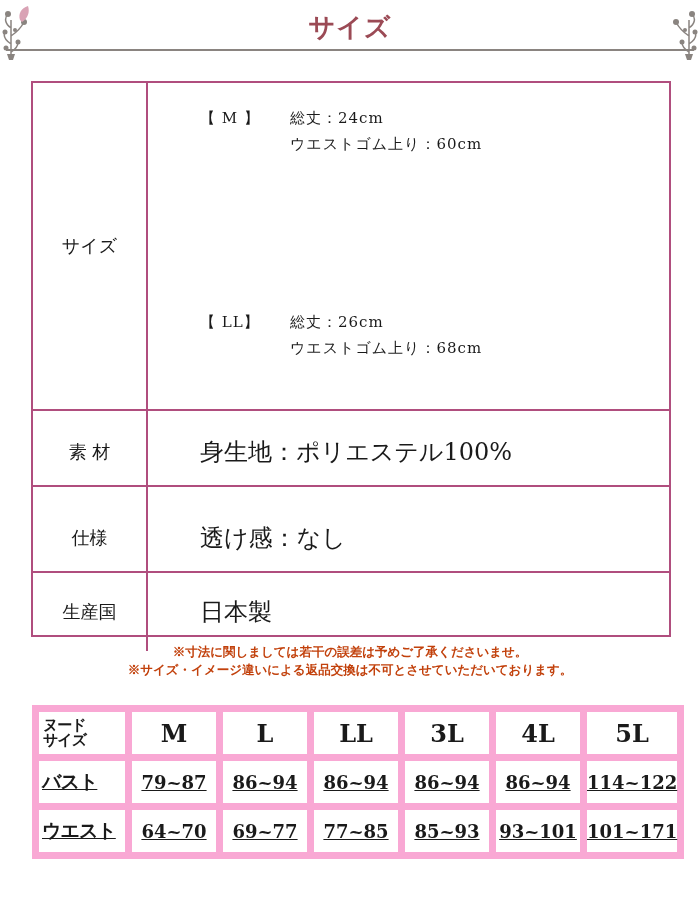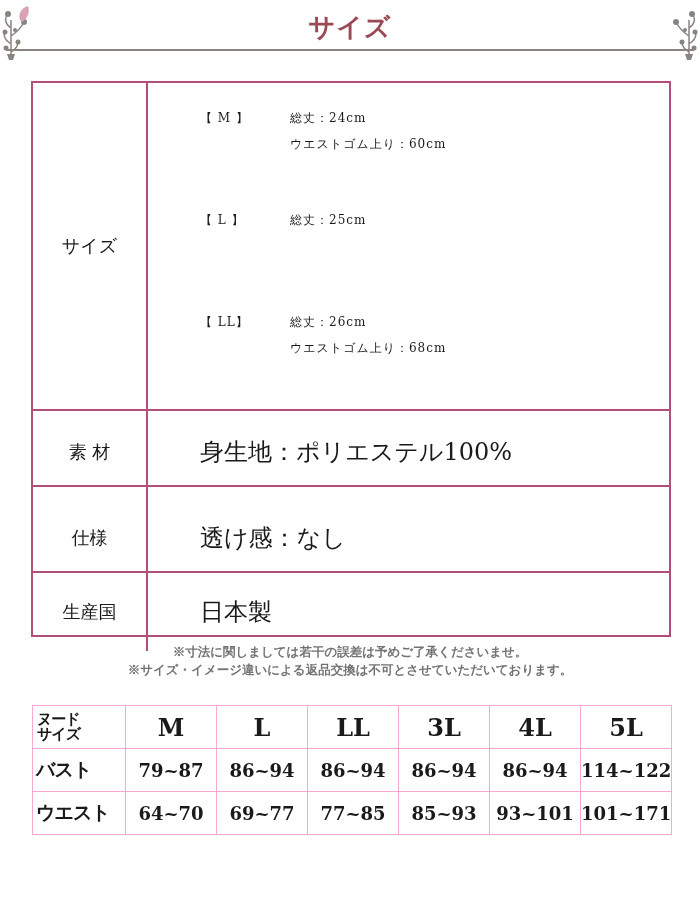--- a/index.html
+++ b/index.html
@@ -21,32 +21,32 @@
   
   .spec { position:absolute; left:31px; top:81px; width:640px; height:556px;
     border:2px solid #b04e7e; box-sizing:border-box; }
   .spec-row { position:absolute; left:0; right:0; border-top:2px solid #b04e7e; box-sizing:border-box; }
   .spec-row.first { border-top:none; }
   .spec-label { position:absolute; left:0; top:0; bottom:0; width:113px;
     border-right:2px solid #b04e7e; display:flex; align-items:center; justify-content:center;
     font-size:18px; }
   .spec-value { position:absolute; left:115px; right:0; top:0; bottom:0; display:flex; align-items:center;
     padding-left:52px; font-size:24px; }
-  .size-block { position:absolute; left:167px; font-size:12px; line-height:26px; letter-spacing:1px; }
+  .size-block { position:absolute; left:167px; font-size:15px; line-height:26px; letter-spacing:1px; }
   .size-tag { display:inline-block; width:90px; }
   .size-line2 { padding-left:90px; }
 
   .notes { position:absolute; left:0; width:700px; top:643px; text-align:center;
-    font-size:12.5px; font-weight:bold; color:#737373; line-height:18px; }
+    font-size:12.5px; font-weight:bold; color:#c2410c; line-height:18px; }
 
   
   .nude { position:absolute; left:32px; top:705px; border-collapse:collapse; }
-  .nude td { border:1px solid #f9a8d4; text-align:center; padding:0; font-size:18px; }
+  .nude td { border:7px solid #f9a8d4; text-align:center; padding:0; font-size:18px; }
   .nude .hdr td { height:42px; font-size:24px; font-weight:bold; }
-  .nude .body td { height:42px; font-size:18px; font-weight:bold; }
+  .nude .body td { height:42px; font-size:18px; font-weight:bold;text-decoration:underline; }
   .nude td.rowh { text-align:left; padding-left:3px; font-family:"DejaVu Sans", sans-serif;
     font-weight:bold; font-size:19px; letter-spacing:-1px; }
   .nude td.corner { font-size:15px; line-height:15px; text-align:left; padding-left:4px; letter-spacing:-1px; }
 </style>
 </head>
 <body>
 
 <div class="header">
   <svg class="ornament left" viewBox="0 0 30 55">
     <path d="M9 52 L9 12 M9 20 C3 16 2 10 6 6 M9 28 C15 24 19 20 22 14 M9 36 C3 32 1 28 3 24 M9 44 C14 41 16 38 16 34" stroke="#8a8480" stroke-width="1.5" fill="none"></path>
@@ -77,21 +77,20 @@
 
 <div class="spec">
 
   <div class="spec-row first" style="top:0; height:326px;">
     <div class="spec-label">サイズ</div>
     <div class="size-block" style="top:22px;">
       <div><span class="size-tag">【 M 】</span><span>総丈：24cm</span></div>
       <div class="size-line2">ウエストゴム上り：60cm</div>
     </div>
     <div class="size-block" style="top:124px;">
-      <div><span class="size-tag">【 L 】</span><span>総丈：25cm</span></div>
     </div>
     <div class="size-block" style="top:226px;">
       <div><span class="size-tag">【 LL】</span><span>総丈：26cm</span></div>
       <div class="size-line2">ウエストゴム上り：68cm</div>
     </div>
   </div>
 
   <div class="spec-row" style="top:326px; height:84px;">
     <div class="spec-label">素 材</div>
     <div class="spec-value">身生地：ポリエステル100%</div>

